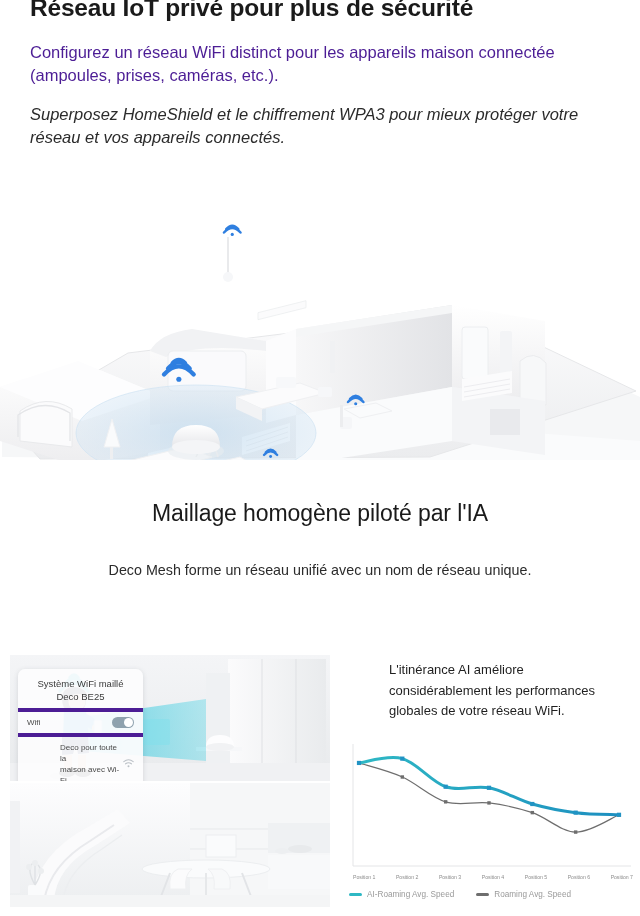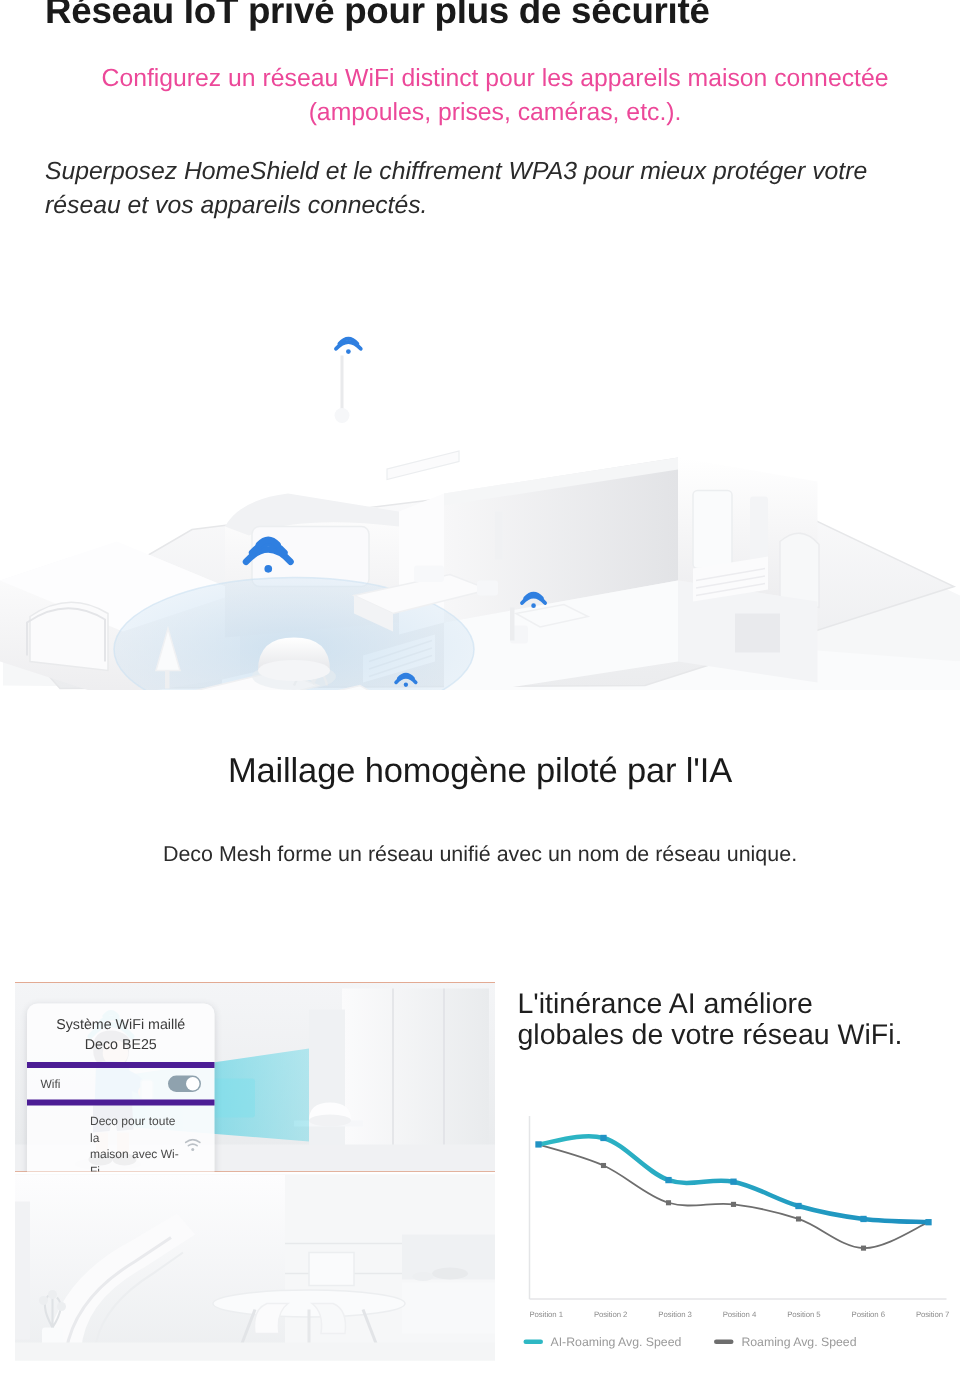--- a/index.html
+++ b/index.html
@@ -13,38 +13,38 @@
   .page { position: relative; width: 640px; height: 784px; background:#fff; }
 
   
   .sec1 { position:absolute; left:0; top:0; width:640px; }
   .sec1-title {
     position:absolute; left:30px; top:-6px;
     font-size:24.5px; font-weight:700; letter-spacing:-0.2px;
     color:#1a1a1a; white-space:nowrap;
   }
   .sec1-p1 { position:absolute; left:30px; top:41px; width:600px;
-    font-size:16.5px; line-height:23px; color:#ec4899;text-align:center; }
+    font-size:16.5px; line-height:23px; color:#4c1d95; }
   .sec1-p2 { position:absolute; left:30px; top:103px; width:600px;
     font-size:16.5px; line-height:23px; color:#2b2b2b;font-style:italic; }
 
   
   .house-wrap { position:absolute; left:0; top:165px; width:640px; height:295px; overflow:hidden; background:#fff; }
   .house-svg { position:absolute; left:0; top:0; }
 
   
   .sec2-title { position:absolute; left:0; top:500px; width:640px; text-align:center;
     font-size:23px; font-weight:400; color:#1a1a1a; letter-spacing:-0.1px; }
   .sec2-lines { position:absolute; left:0; top:560px; width:640px; text-align:center;
     font-size:14.3px; line-height:20.5px; color:#2b2b2b; }
 
   
   .photo-col { position:absolute; left:10px; top:655px; width:320px; height:252px; }
   .photo-top { position:absolute; left:0; top:0; width:320px; height:126px;
-    overflow:hidden; background:#c2410c; }
+    overflow:hidden; background:#ec4899; }
   .photo-bot { position:absolute; left:0; top:128px; width:320px; height:124px;
     overflow:hidden; background:#f2f3f4; }
 
   
   .app-card {
     position:absolute; left:8px; top:14px; width:125px;
     background:rgba(252,252,253,0.94);
     border-radius:7px;
     box-shadow:0 1px 5px rgba(60,70,80,.16);
     padding:8px 0 0 0;
@@ -57,21 +57,21 @@
   }
   .app-row.tall { align-items:center; min-height:30px;padding-left:42px; }
   .app-row-label { line-height:11px; max-width:80px; }
   .toggle { width:22px; height:11px; border-radius:6px; background:#8fa2ae; position:relative; flex:0 0 auto; }
   .toggle::after { content:""; position:absolute; right:1px; top:1px; width:9px; height:9px;
     border-radius:50%; background:#fff; }
   .wifi-mini { flex:0 0 auto; opacity:.45; }
 
   
   .right-col { position:absolute; left:345px; top:660px; width:290px; }
-  .right-text { font-size:19px; line-height:20.5px; color:#1f1f1f; }
+  .right-text { font-size:13px; line-height:20.5px; color:#1f1f1f;margin-left:44px; }
   .chart-box { position:absolute; left:345px; top:740px; width:288px; height:170px; }
   .chart-svg { display:block; }
   .xticks { position:absolute; left:8px; top:134px; width:280px;
     display:flex; justify-content:space-between; }
   .xtick { font-size:5.2px; color:#8d8d8d; white-space:nowrap; letter-spacing:-.05px; }
   .legend { position:absolute; left:4px; top:150px; display:flex; gap:22px; align-items:center; }
   .lg { display:flex; align-items:center; gap:5px; font-size:8.2px; color:#9a9a9a; }
   .lg-swatch { width:13px; height:3px; border-radius:2px; display:inline-block; }
 </style>
 </head>
@@ -426,20 +426,21 @@
         <path d="M168,86 q-10,4 -8,20 l16,0 q-2,-14 6,-20z" fill="#fbfbfc" stroke="#eff0f2"></path>
         <path d="M212,86 q10,4 8,20 l-16,0 q2,-14 -6,-20z" fill="#f8f9fa" stroke="#eff0f2"></path>
 
         <rect x="0" y="112" width="320" height="12" fill="#f4f5f6"></rect>
       </svg>
     </div>
   </div>
 
   <div class="right-col">
     <div class="right-text">L'itinérance AI améliore</div>
+    <div class="right-text">considérablement les performances</div>
     <div class="right-text">globales de votre réseau WiFi.</div>
   </div>
 
   <div class="chart-box">
     <svg class="chart-svg" id="chart-svg" width="288" height="132" viewBox="0 0 288 132">
       <defs>
         <linearGradient id="tealgrad" x1="0" y1="0" x2="1" y2="0">
           <stop offset="0" stop-color="#2eb8c4"></stop>
           <stop offset="1" stop-color="#1d8fc0"></stop>
         </linearGradient>

